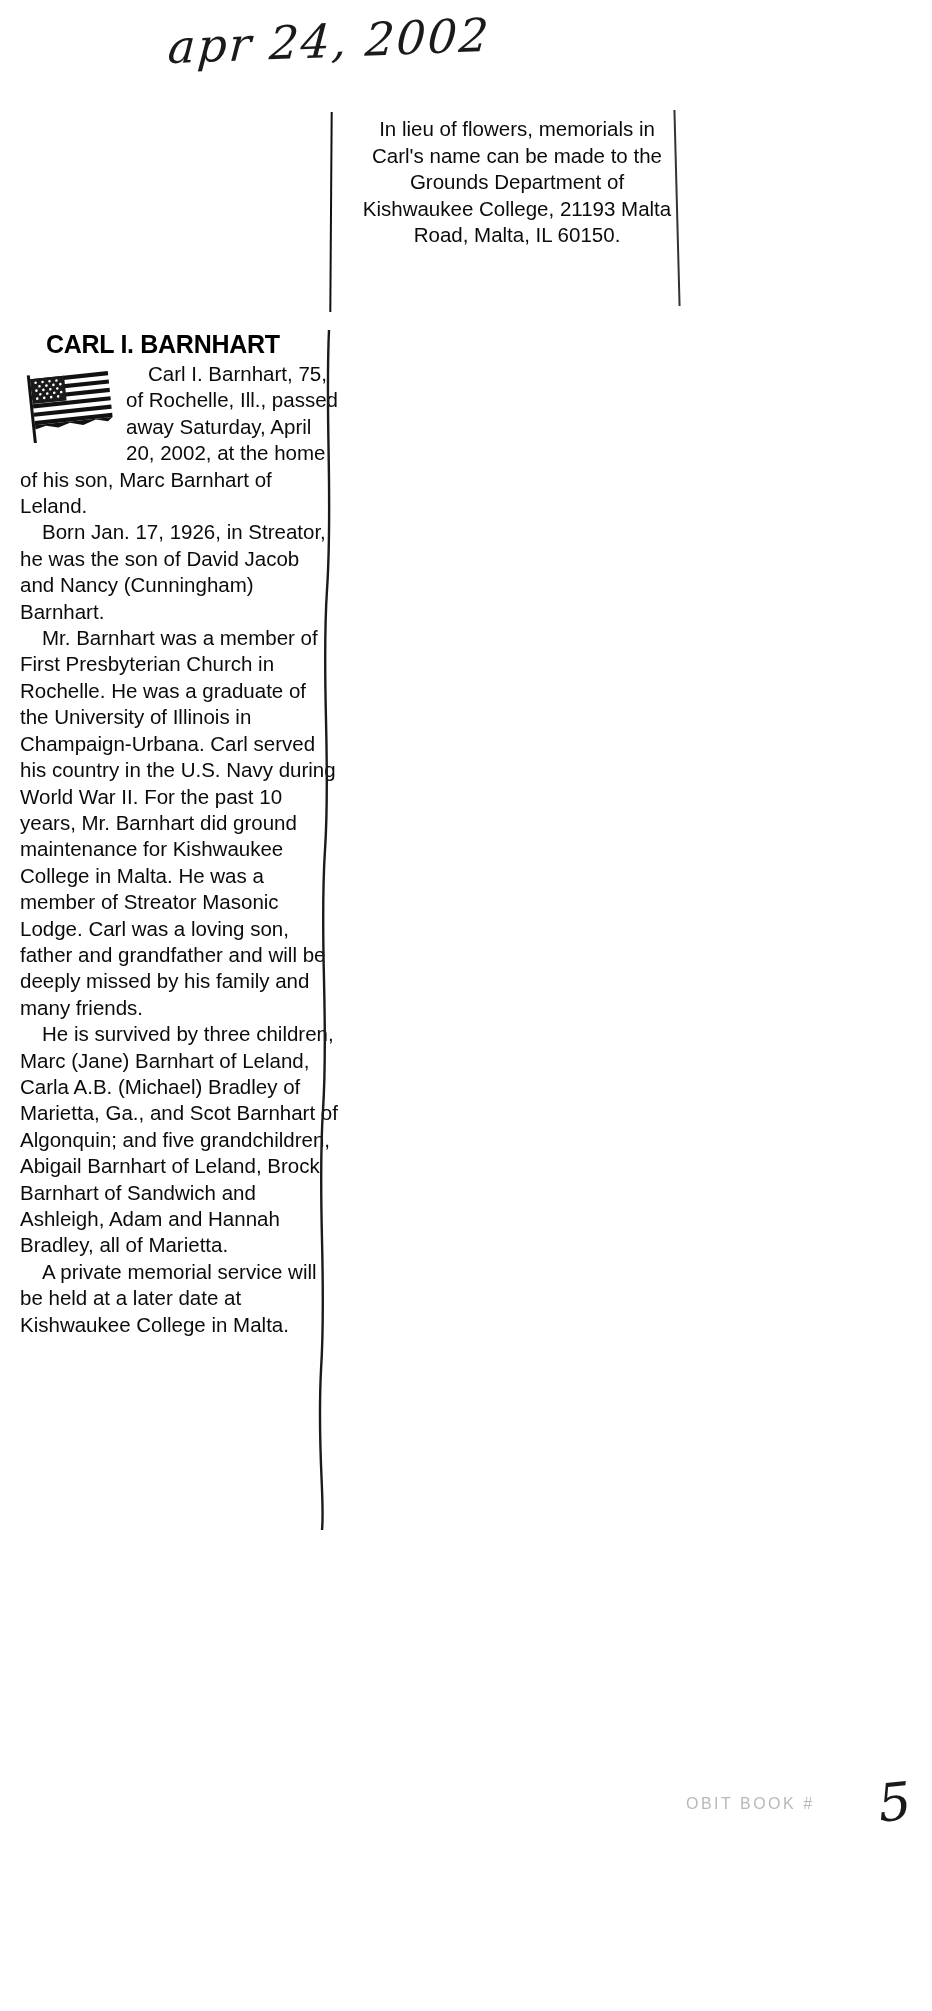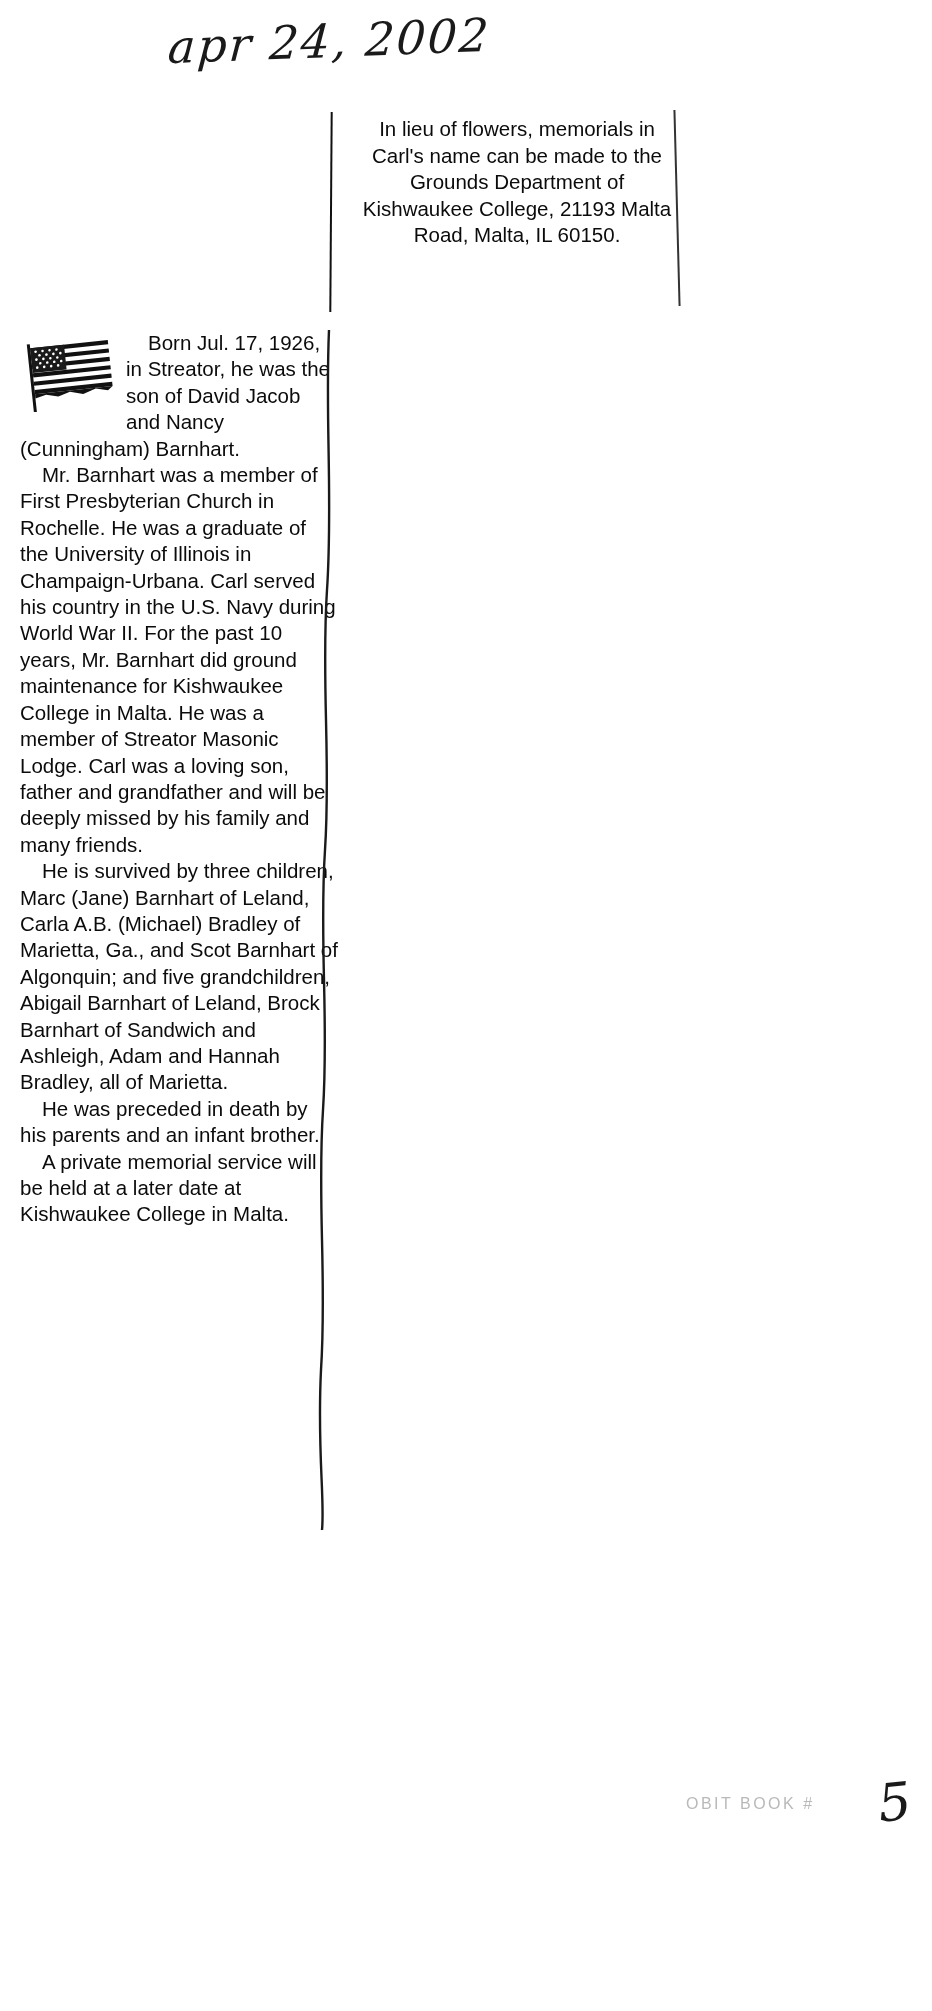--- a/index.html
+++ b/index.html
@@ -147,20 +147,21 @@
 <div id="clipping-right">
   <div class="right-col">
     <p>In lieu of flowers, memorials in Carl's name can be made to the Grounds Department of Kishwaukee College, 21193 Malta Road, Malta, IL 60150.</p>
   </div>
 </div>
 <div id="right-rule-left"></div>
 <div id="right-rule-right"></div>
 
 <div id="clipping-left">
 
+  <div class="headline">CARL I. BARNHART</div>
 
   <div class="col-text">
 
     <div id="flag">
       <svg width="92" height="78" viewBox="0 0 92 78">
         <g transform="rotate(-6 46 39)">
 
           <rect x="4" y="6" width="3" height="70" fill="#111"></rect>
 
           <g>
@@ -194,24 +195,24 @@
               <circle cx="19" cy="30" r="1.3"></circle>
             <circle cx="26" cy="30" r="1.3"></circle>
               <circle cx="33" cy="30" r="1.3"></circle>
           </g>
 
           <path d="M7 56.2 L85 56.2 L80 60 L68 57 L55 61 L42 57.5 L30 61 L18 58 L7 60.5 Z" fill="#111"></path>
         </g>
       </svg>
     </div>
 
-    <p>Born Jul. 17, 1926, in Streator, he was the son of David Jacob and Nancy (Cunningham) Barnhart.</p>
+    <p>Carl I. Barnhart, 75, of Rochelle, Ill., passed away Saturday, April 20, 2002, at the home of his son, Marc Barnhart of Leland.</p>
+    <p>Born Jan. 17, 1926, in Streator, he was the son of David Jacob and Nancy (Cunningham) Barnhart.</p>
     <p>Mr. Barnhart was a member of First Presbyterian Church in Rochelle. He was a graduate of the University of Illinois in Champaign-Urbana. Carl served his country in the U.S. Navy during World War II. For the past 10 years, Mr. Barnhart did ground maintenance for Kishwaukee College in Malta. He was a member of Streator Masonic Lodge. Carl was a loving son, father and grandfather and will be deeply missed by his family and many friends.</p>
     <p>He is survived by three children, Marc (Jane) Barnhart of Leland, Carla A.B. (Michael) Bradley of Marietta, Ga., and Scot Barnhart of Algonquin; and five grandchildren, Abigail Barnhart of Leland, Brock Barnhart of Sandwich and Ashleigh, Adam and Hannah Bradley, all of Marietta.</p>
-    <p>He was preceded in death by his parents and an infant brother.</p>
     <p>A private memorial service will be held at a later date at Kishwaukee College in Malta.</p>
   </div>
 </div>
 
 <svg id="left-clip-edge">
   <path d="M14 0 C 10 90, 18 170, 12 260 C 6 350, 16 430, 10 520
            C 4 610, 14 690, 8 780 C 2 870, 12 950, 6 1040
            C 2 1120, 10 1170, 7 1200" stroke="#1a1a1a" stroke-width="2.4" fill="none"></path>
 </svg>
 

